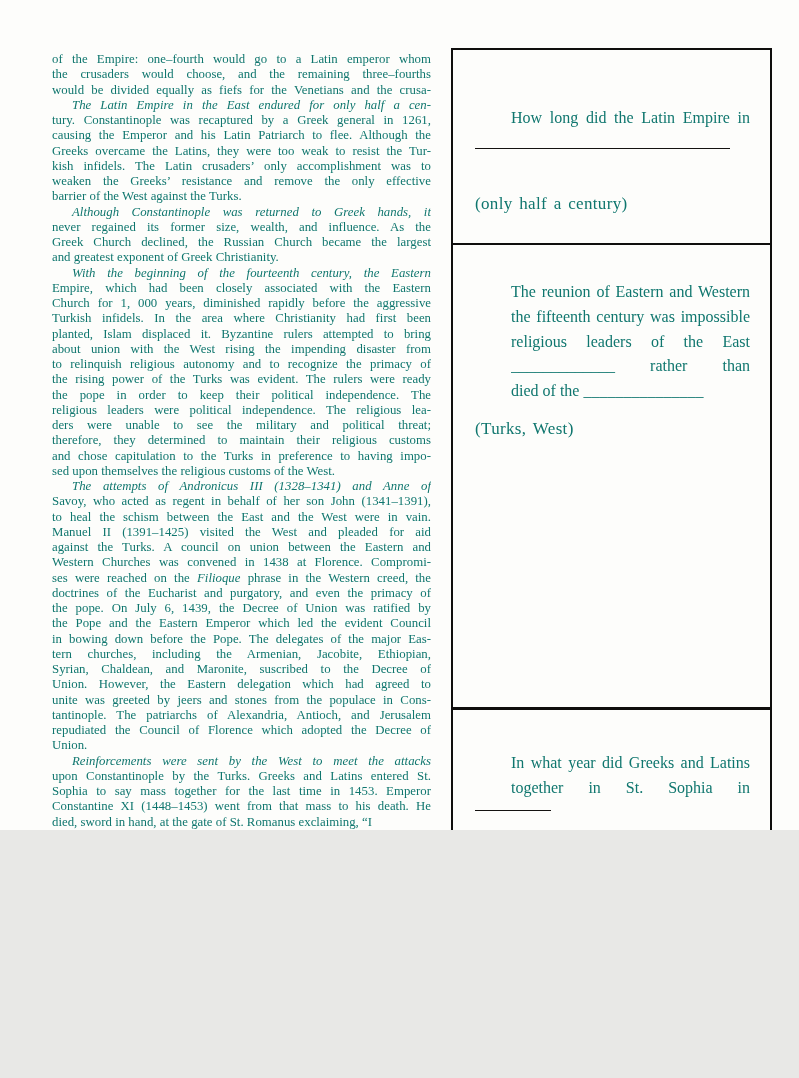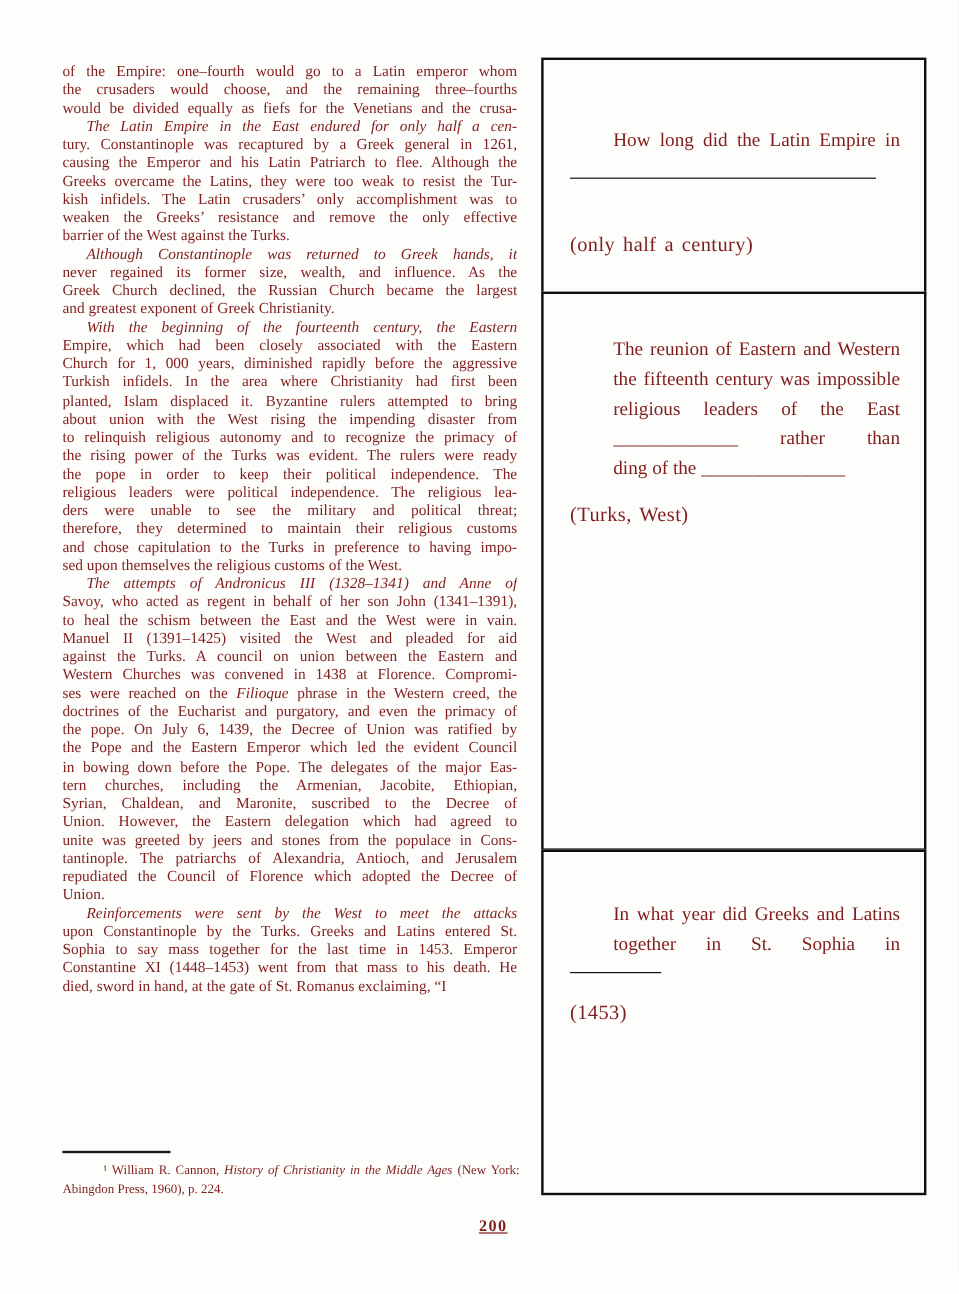--- a/index.html
+++ b/index.html
@@ -1,22 +1,22 @@
 <!DOCTYPE html>
 <html><head>
 <meta charset="utf-8">
 <style>
   html, body { margin: 0; padding: 0; background: #e8e8e6; }
   .page {
     position: relative;
     width: 799px;
-    height: 1078px;
+    height: 830px;
     margin: 0 auto;
     background: #fdfdfb;
-    color: #7f1d1d;
+    color: #0f766e;
     font-family: "Liberation Serif", serif;
     overflow: hidden;
   }
   .it { font-style: italic; }
 
   
   .main-col {
     position: absolute;
     left: 52px;
     top: 52px;
@@ -162,21 +162,21 @@
       <div class="rule rule-long"></div>
       <div class="frame-answer">(only half a century)</div>
     </section>
 
     <section class="frame f2">
       <div class="frame-lines">
           <div class="bl"><span>The reunion of Eastern and Western Christianity in</span></div>
           <div class="bl"><span>the fifteenth century was impossible because the</span></div>
           <div class="bl"><span>religious leaders of the East preferred surrender to the</span></div>
           <div class="bl"><span>_____________ rather than imposition of religious cus-</span></div>
-          <div class="bl noj"><span>ding of the _______________</span></div>
+          <div class="bl noj"><span>died of the _______________</span></div>
         </div>
       <div class="frame-answer">(Turks, West)</div>
     </section>
 
     <section class="frame f3">
       <div class="frame-lines">
           <div class="bl"><span>In what year did Greeks and Latins last say mass</span></div>
           <div class="bl"><span>together in St. Sophia in Constantinople?</span></div>
         </div>
       <div class="rule rule-short"></div>

